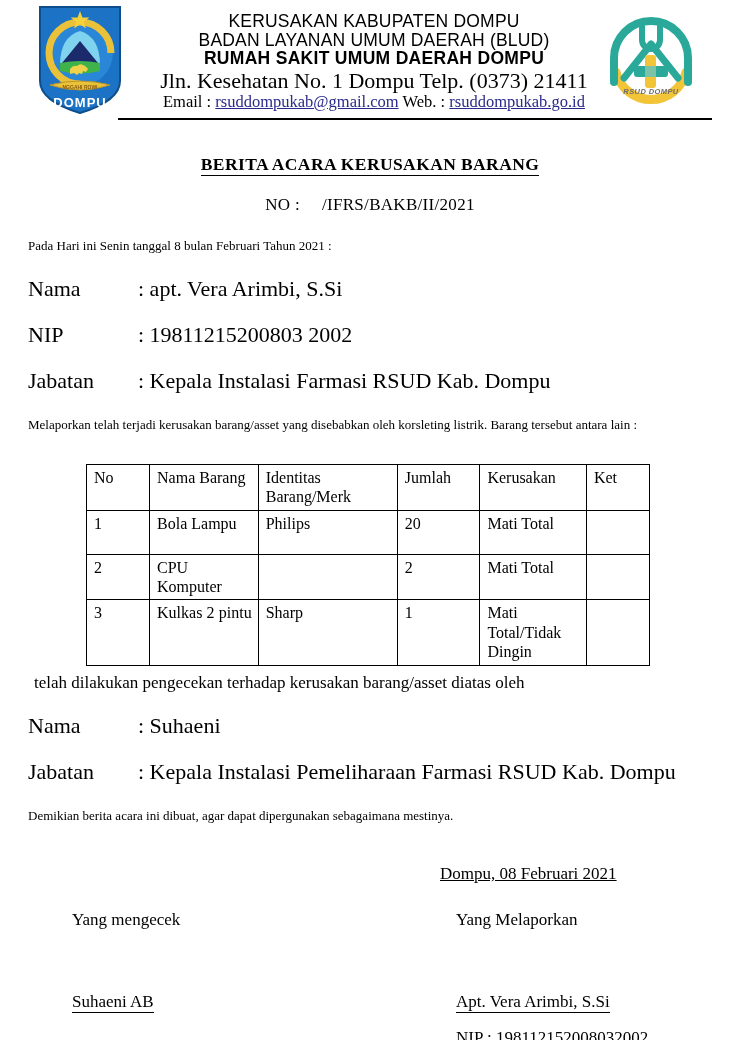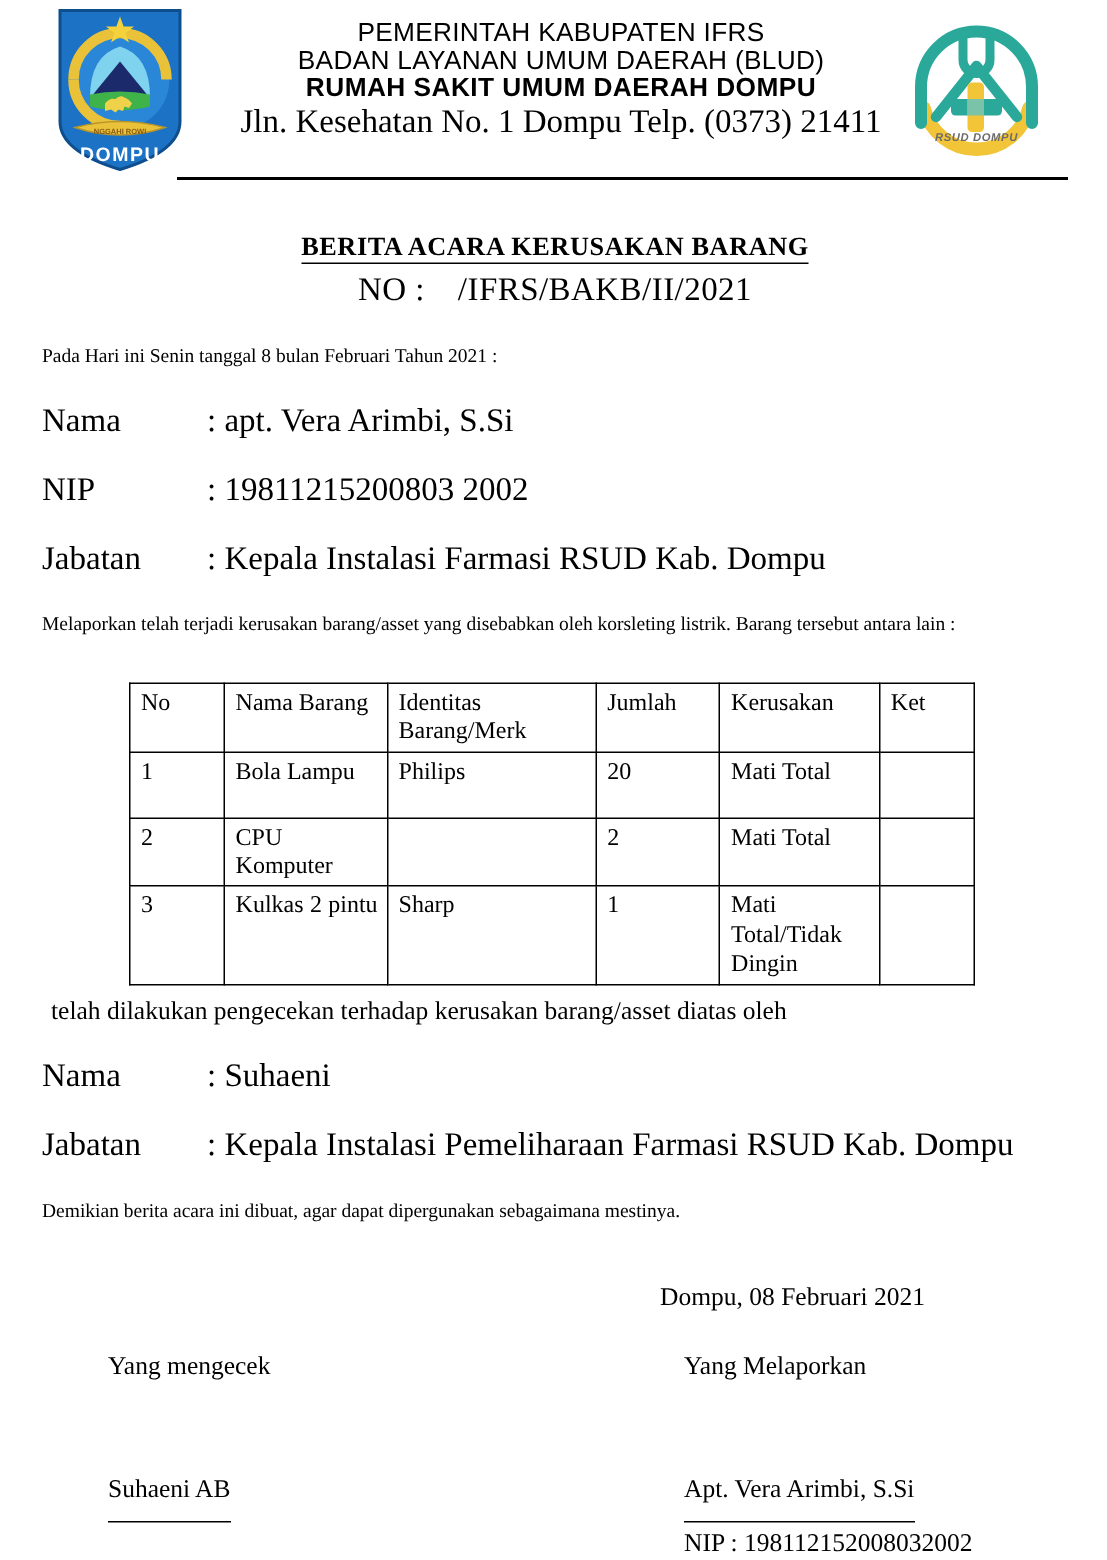--- a/index.html
+++ b/index.html
@@ -106,22 +106,22 @@
     letter-spacing: .4px;
     margin-top: 24px;
   }
   .doc-title span {
     border-bottom: 1.6px solid #000;
     padding-bottom: 1px;
   }
 
   .doc-no {
     text-align: center;
-    font-size: 22px;
-    margin-top: 5px;
+    font-size: 17px;
+    margin-top: 20px;
     letter-spacing: .3px;
   }
   .doc-no .gap { display:inline-block; width: 22px; }
 
   .para {
     font-size: 13px;
     line-height: 1.5;
     margin-top: 21px;
   }
   .para.justify { text-align: justify; }
@@ -174,33 +174,34 @@
 
   
   .sign-block {
     margin-top: 38px;
     position: relative;
     font-size: 17px;
   }
   .place-date {
     text-align: left;
     padding-left: 412px;
+    text-decoration: underline;
   }
   .sign-cols {
     display: flex;
     margin-top: 26px;
   }
   .sign-col-l { width: 400px; padding-left: 44px; }
   .sign-col-r { flex: 1 1 auto; padding-left: 28px; }
   .sign-name {
     margin-top: 62px;
   }
   .sign-name span {
     border-bottom: 1.4px solid #000;
-    padding-bottom: 12px;
+    padding-bottom: 1px;
     text-align: right;
   }
   .sign-nip {
     margin-top: 16px;
     padding-left: 0px;
   }
   .sign-col-r .sign-name { padding-left: 0px; }
 </style>
 </head>
 <body>
@@ -230,24 +231,25 @@
 
         <path d="M34 66 q3 -4 7 -3 q3 -3 6 -1 q3 1 5 4 l-2 3 l-3 -1 l-1 3 l-3 -1 l-2 2 l-3 -2 l-4 1 z" fill="#f0d24a"></path>
 
         <path d="M14 82 Q44 74 74 82 Q44 92 14 82 Z" fill="#e9c23a" stroke="#b8942a" stroke-width="1"></path>
         <text x="44" y="86" font-family="Liberation Sans, sans-serif" font-size="5" font-weight="bold" fill="#8a5a12" text-anchor="middle">NGGAHI ROWI</text>
         <text x="44" y="104" font-family="Liberation Sans, sans-serif" font-size="13" font-weight="bold" fill="#ffffff" text-anchor="middle" letter-spacing="1">DOMPU</text>
       </svg>
     </div>
 
     <div class="head-text">
-      <div class="hl1">PEMERINTAH KABUPATEN IFRS</div>
+      <div class="hl1">KERUSAKAN KABUPATEN DOMPU</div>
       <div class="hl2">BADAN LAYANAN UMUM DAERAH (BLUD)</div>
       <div class="hl3">RUMAH SAKIT UMUM DAERAH DOMPU</div>
       <div class="hl4">Jln. Kesehatan No. 1 Dompu   Telp. (0373) 21411</div>
+      <div class="hl5"><span>Email : </span><a class="lnk" href="#">rsuddompukab@gmail.com</a><span> Web. : </span><a class="lnk" href="#">rsuddompukab.go.id</a></div>
     </div>
 
     <div class="logo-right">
       <svg viewBox="0 0 98 100" width="98" height="100" aria-hidden="true">
 
         <path d="M14 62 A36 36 0 0 0 84 62" fill="none" stroke="#f2c438" stroke-width="9" stroke-linecap="round"></path>
 
         <path d="M12 72 L12 48 A37 37 0 0 1 86 48 L86 72" fill="none" stroke="#2aa99a" stroke-width="8" stroke-linecap="round"></path>
 
         <path d="M22 68 L49 34 L76 68" fill="none" stroke="#2aa99a" stroke-width="7" stroke-linecap="round" stroke-linejoin="round"></path>

